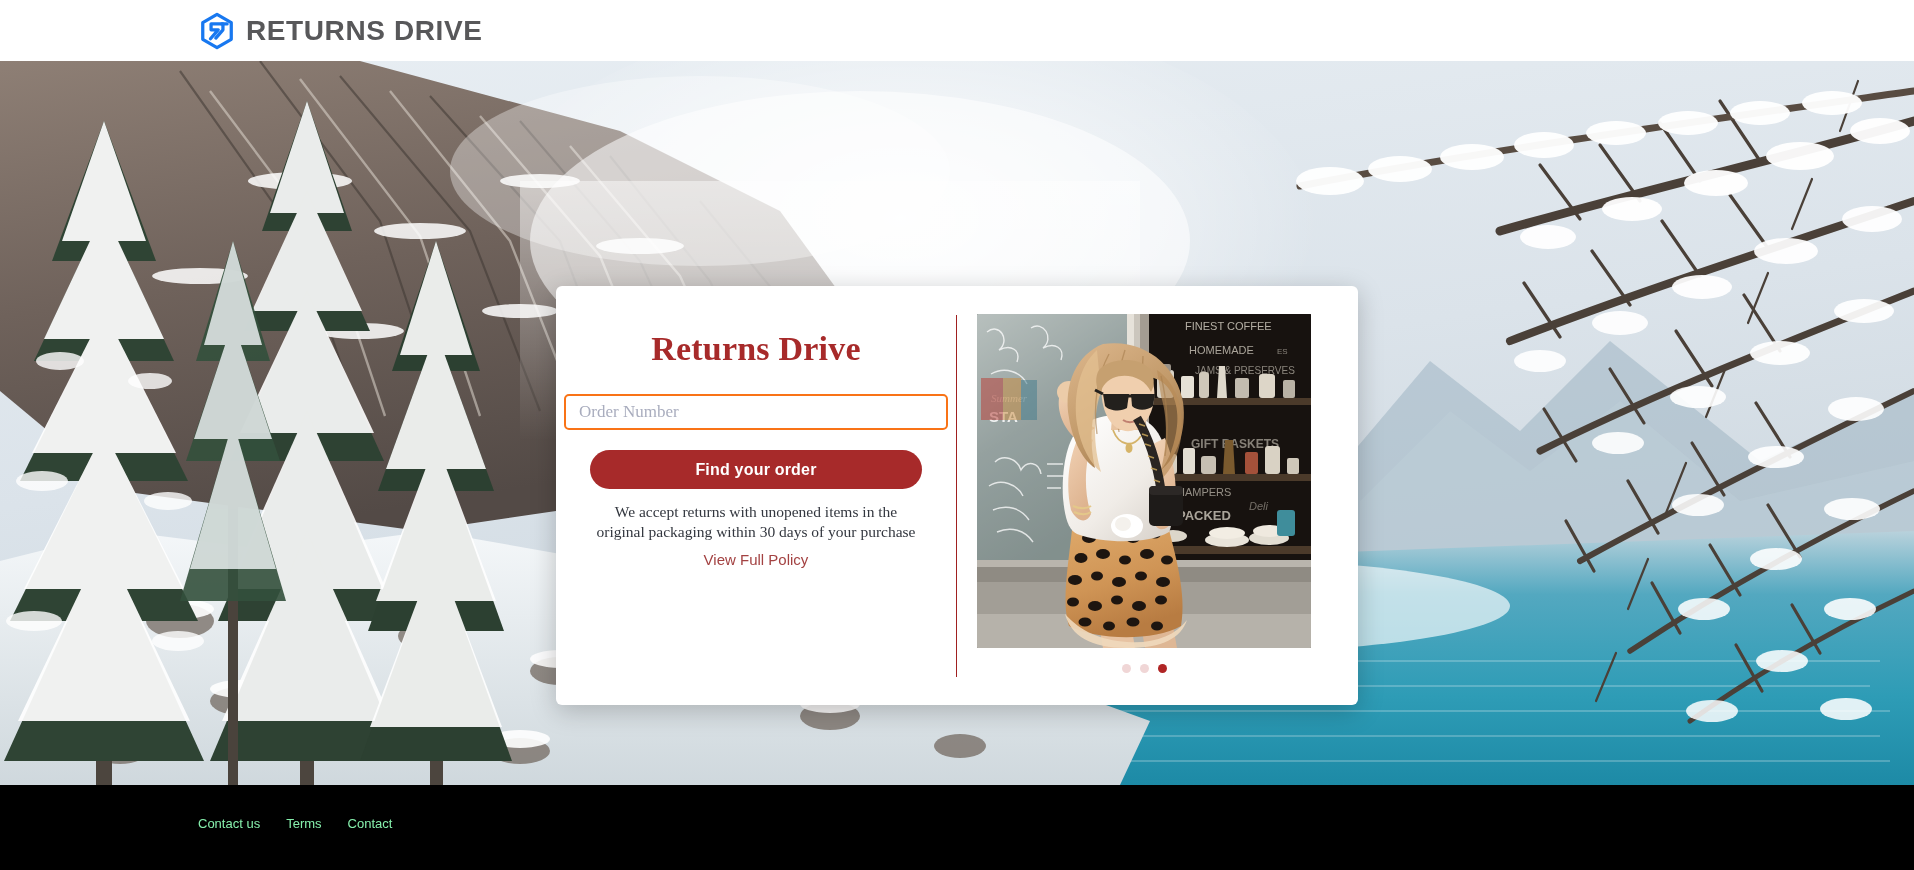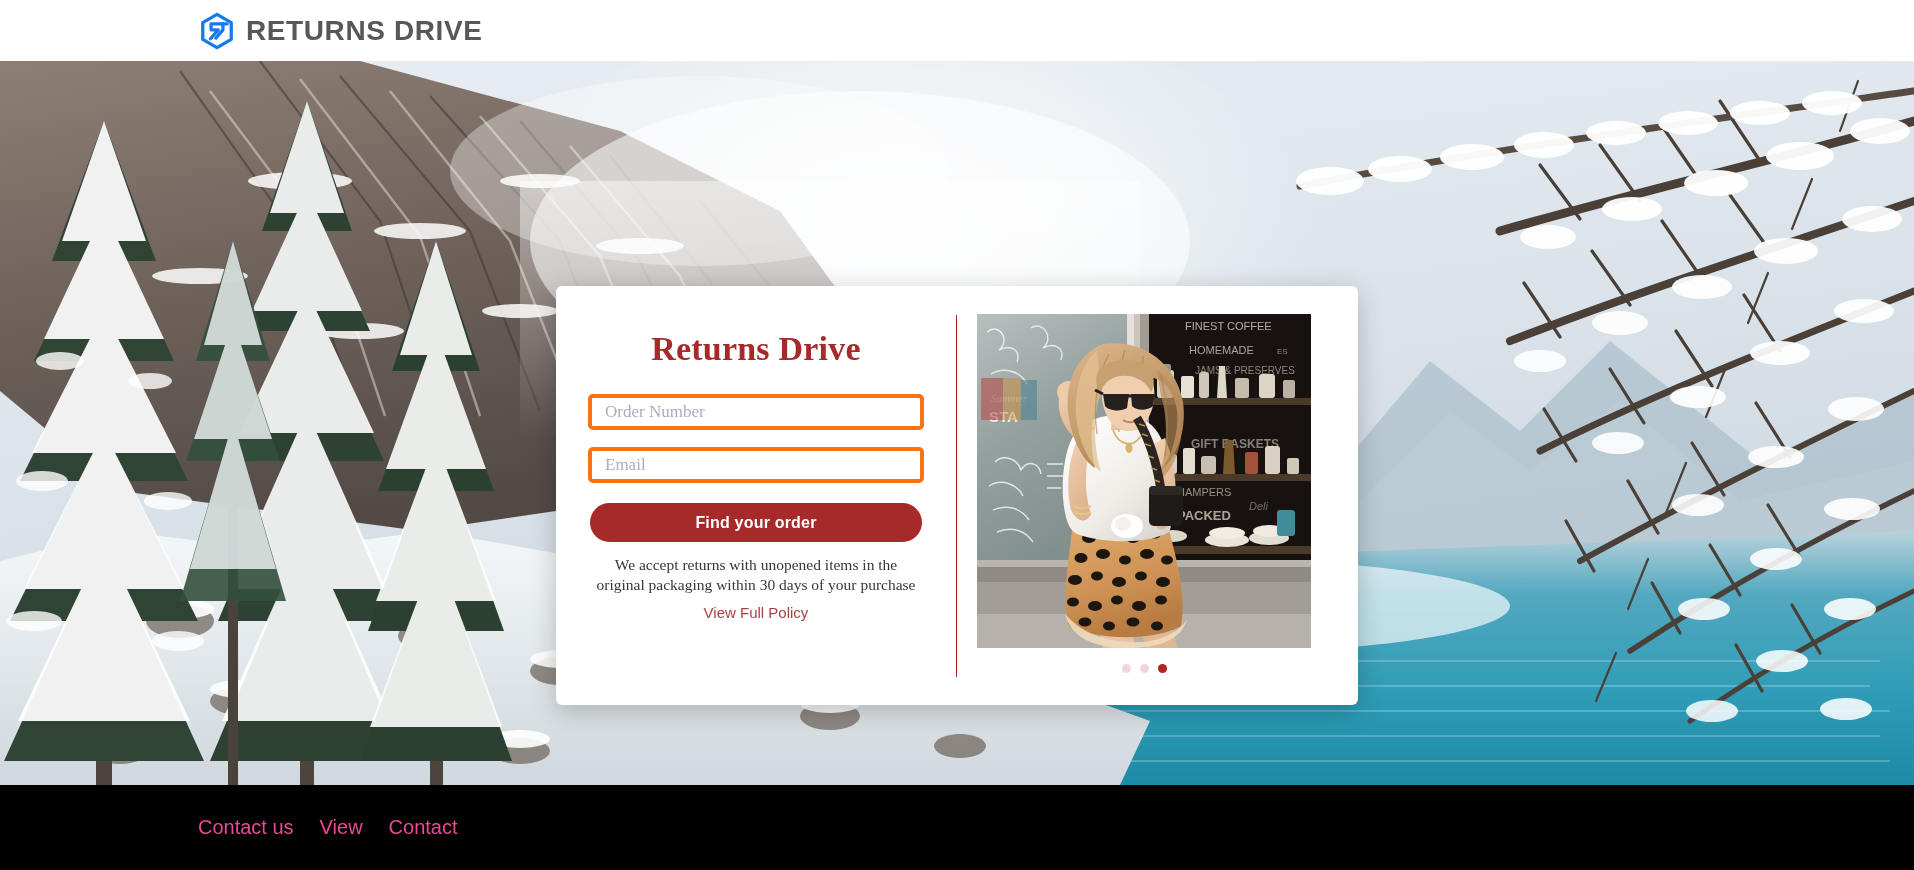--- a/index.html
+++ b/index.html
@@ -97,23 +97,23 @@
     font-size: 34px;
     font-weight: bold;
     color: #a72a2a;
     letter-spacing: 0.2px;
     line-height: 1.1;
     margin-bottom: 27px;
     text-align: center;
   }
 
   .field {
-    width: 336px;
+    width: 384px;
     height: 36px;
-    border: 4px solid #f97316;
+    border: 2px solid #f97316;
     border-radius: 5px;
     background: #ffffff;
     padding: 0 13px;
     font-family: "Liberation Serif", serif;
     font-size: 17px;
     color: #4a4a55;
     outline: none;
     display: block;
     margin-bottom: 17px;
   }
@@ -191,23 +191,23 @@
   }
   .footer-links {
     position: absolute;
     left: 198px;
     top: 31px;
     display: flex;
     gap: 26px;
     align-items: center;
   }
   .footer-link {
-    color: #ec4899;
+    color: #86efac;
     font-family: "Liberation Sans", sans-serif;
-    font-size: 20px;
+    font-size: 13px;
     text-decoration: none;
     cursor: pointer;
     white-space: nowrap;
   }
 </style>
 </head>
 <body>
 
 <div class="page">
 
@@ -512,21 +512,20 @@
       <rect x="520" y="120" width="620" height="260" fill="url(#mistG)" opacity="0.5"></rect>
     </svg>
 
     <div class="card">
 
       <div class="card-left">
         <h1 class="form-title">Returns Drive</h1>
 
         <input class="field" type="text" placeholder="Order Number" style="">
 
-        <input class="field" type="email" placeholder="Email" style="">
 
         <button class="submit-btn" type="button">Find your order</button>
 
         <p class="policy-note">We accept returns with unopened items in the original packaging within 30 days of your purchase</p>
 
         <a class="policy-link" href="#">View Full Policy</a>
       </div>
 
       <div class="card-divider"></div>
 
@@ -739,18 +738,18 @@
           <span class="dot active"></span>
         </div>
       </div>
 
     </div>
   </section>
 
   <footer class="site-footer">
     <nav class="footer-links">
       <a class="footer-link" href="#">Contact us</a>
-      <a class="footer-link" href="#">View</a>
+      <a class="footer-link" href="#">Terms</a>
       <a class="footer-link" href="#">Contact</a>
     </nav>
   </footer>
 
 </div>
 
 </body></html>

